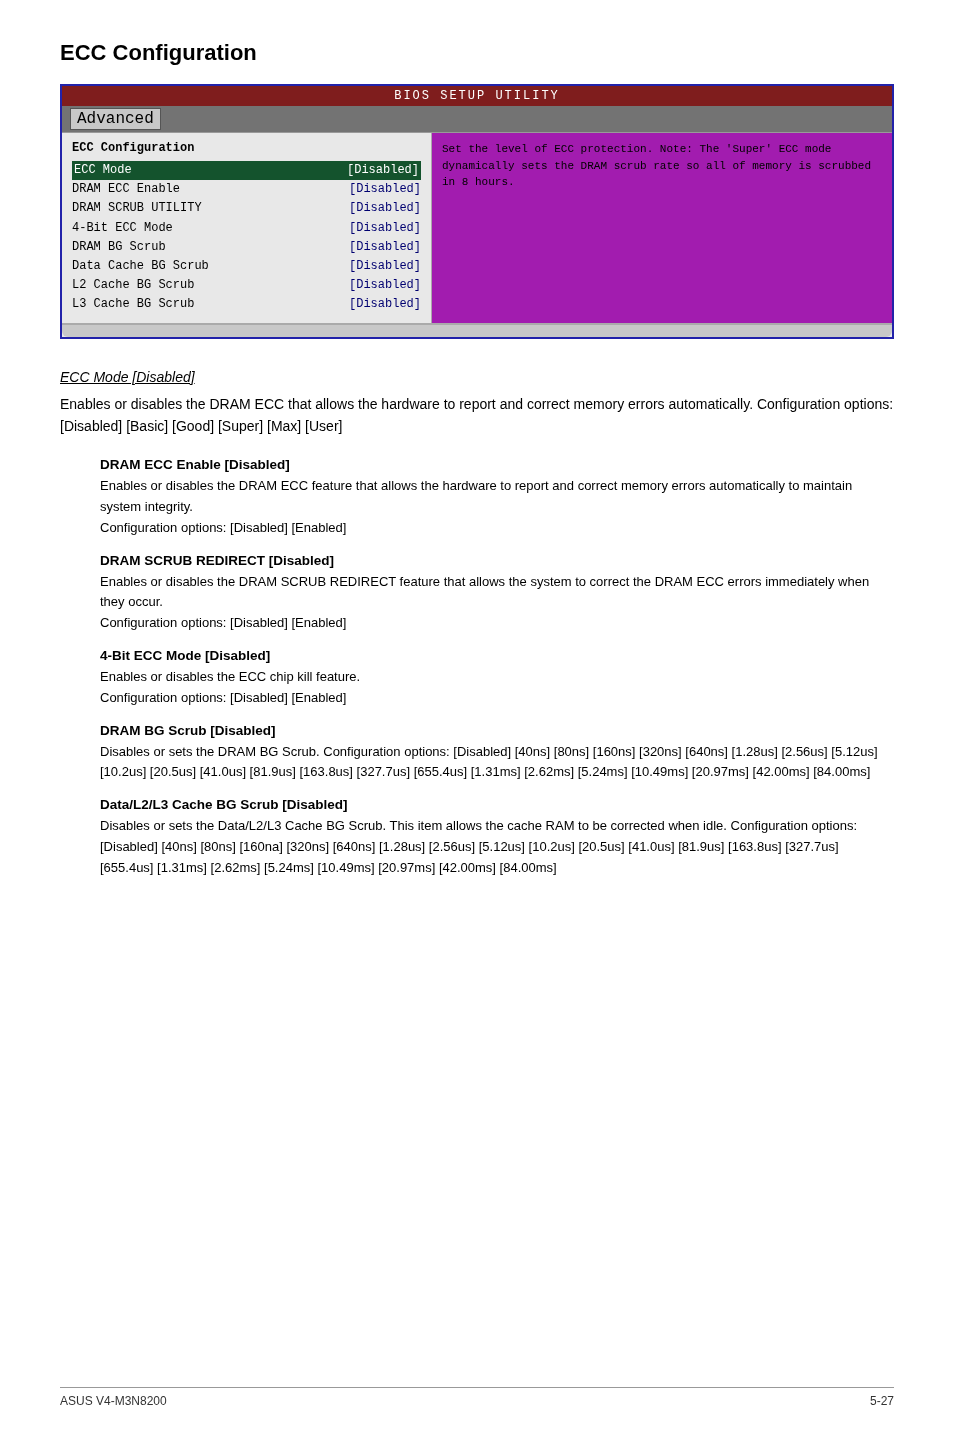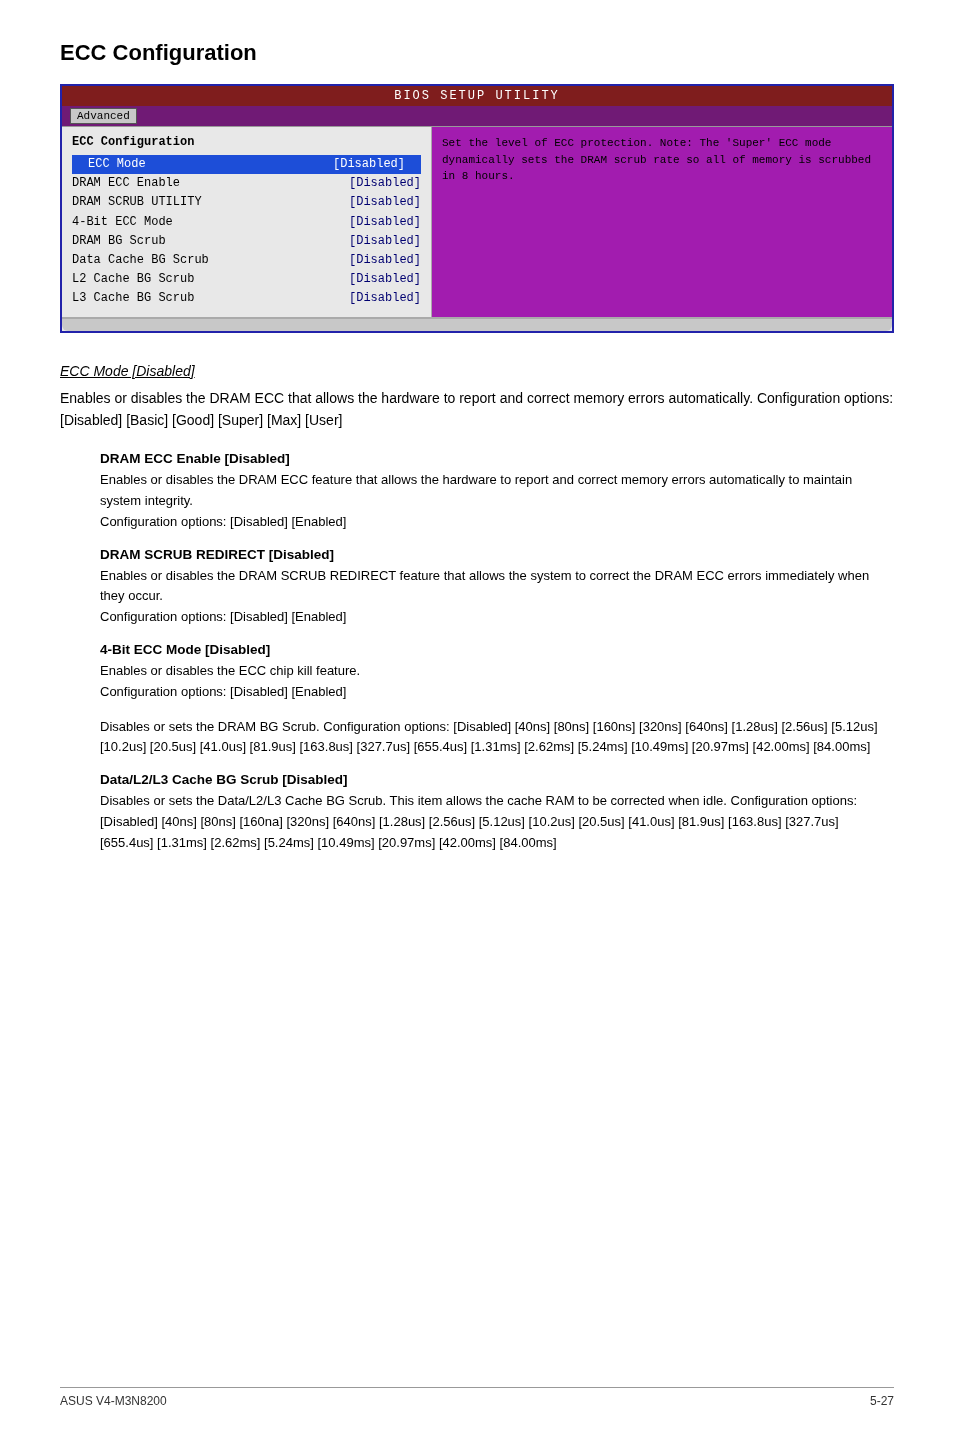--- a/index.html
+++ b/index.html
@@ -31,23 +31,23 @@
     .bios-title-bar {
       background: #7f1d1d;
       color: #fff;
       text-align: center;
       padding: 3px 0;
       font-size: 12px;
       letter-spacing: 2px;
     }
 
     .bios-menu-bar {
-      background: #701a75;
+      background: #737373;
       padding: 2px 8px;
-      font-size: 11px;
+      font-size: 16px;
       border-bottom: 1px solid #999;
     }
 
     .bios-menu-bar span {
       display: inline-block;
       background: #c8c8c8;
       padding: 1px 6px;
       border: 1px solid #555;
       color: #000;
     }
@@ -78,23 +78,23 @@
       color: #000;
     }
 
     .bios-row {
       display: flex;
       justify-content: space-between;
       line-height: 1.6;
     }
 
     .bios-row.highlight {
-      background: #1d4ed8;
+      background: #14532d;
       color: #fff;
-      padding: 0 16px;
+      padding: 0 2px;
     }
 
     .bios-row .label { flex: 1; }
     .bios-row .value { color: #000070; }
     .bios-row.highlight .value { color: #fff; }
 
     
     .doc-section {
       margin-bottom: 20px;
     }
@@ -221,20 +221,21 @@
       <div class="doc-sub-title">DRAM SCRUB REDIRECT [Disabled]</div>
       <p class="doc-sub-para" style="white-space: pre-line;">Enables or disables the DRAM SCRUB REDIRECT feature that allows the system to correct the DRAM ECC errors immediately when they occur.
 Configuration options: [Disabled] [Enabled]</p>
     </div>
     <div class="doc-subsection">
       <div class="doc-sub-title">4-Bit ECC Mode [Disabled]</div>
       <p class="doc-sub-para" style="white-space: pre-line;">Enables or disables the ECC chip kill feature.
 Configuration options: [Disabled] [Enabled]</p>
     </div>
     <div class="doc-subsection">
+      <div class="doc-sub-title">DRAM BG Scrub [Disabled]</div>
       <p class="doc-sub-para" style="white-space: pre-line;">Disables or sets the DRAM BG Scrub. Configuration options: [Disabled] [40ns] [80ns] [160ns] [320ns] [640ns] [1.28us] [2.56us] [5.12us] [10.2us] [20.5us] [41.0us] [81.9us] [163.8us] [327.7us] [655.4us] [1.31ms] [2.62ms] [5.24ms] [10.49ms] [20.97ms] [42.00ms] [84.00ms]</p>
     </div>
     <div class="doc-subsection">
       <div class="doc-sub-title">Data/L2/L3 Cache BG Scrub [Disabled]</div>
       <p class="doc-sub-para" style="white-space: pre-line;">Disables or sets the Data/L2/L3 Cache BG Scrub. This item allows the cache RAM to be corrected when idle. Configuration options: [Disabled] [40ns] [80ns] [160na] [320ns] [640ns] [1.28us] [2.56us] [5.12us] [10.2us] [20.5us] [41.0us] [81.9us] [163.8us] [327.7us] [655.4us] [1.31ms] [2.62ms] [5.24ms] [10.49ms] [20.97ms] [42.00ms] [84.00ms]</p>
     </div>
   </div>
 
 <div class="page-footer">
   <span>ASUS V4-M3N8200</span>

